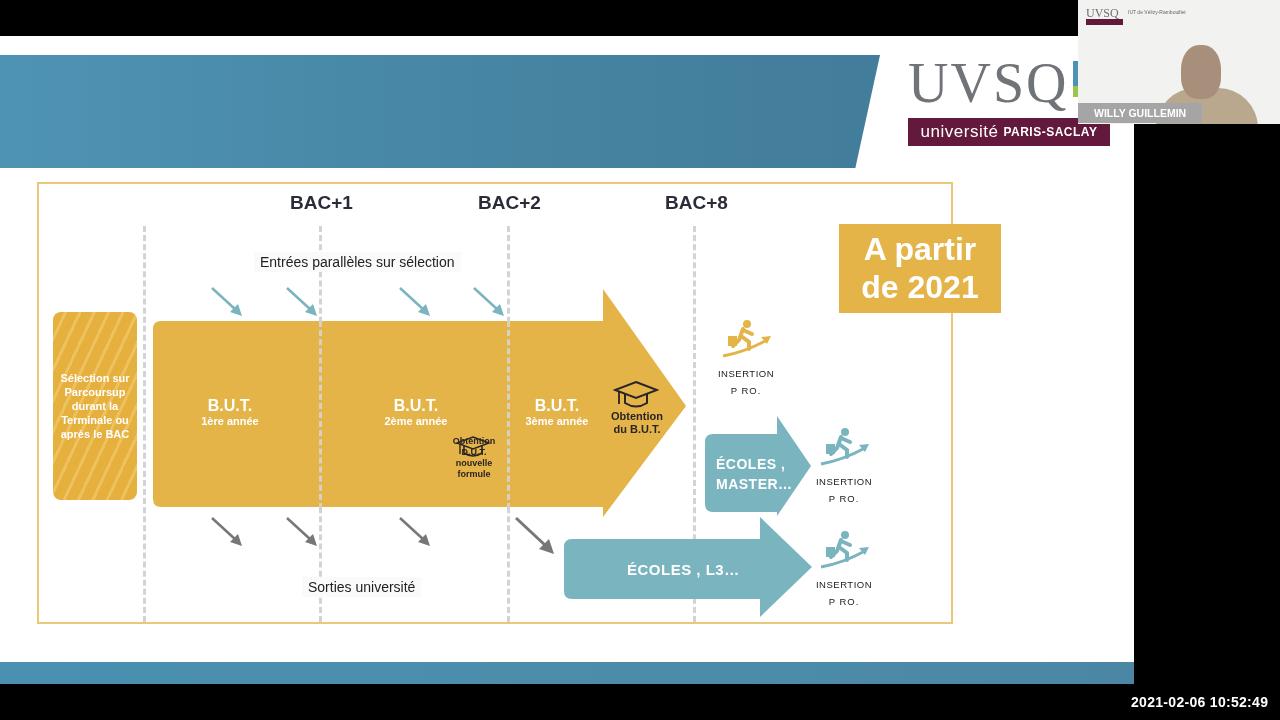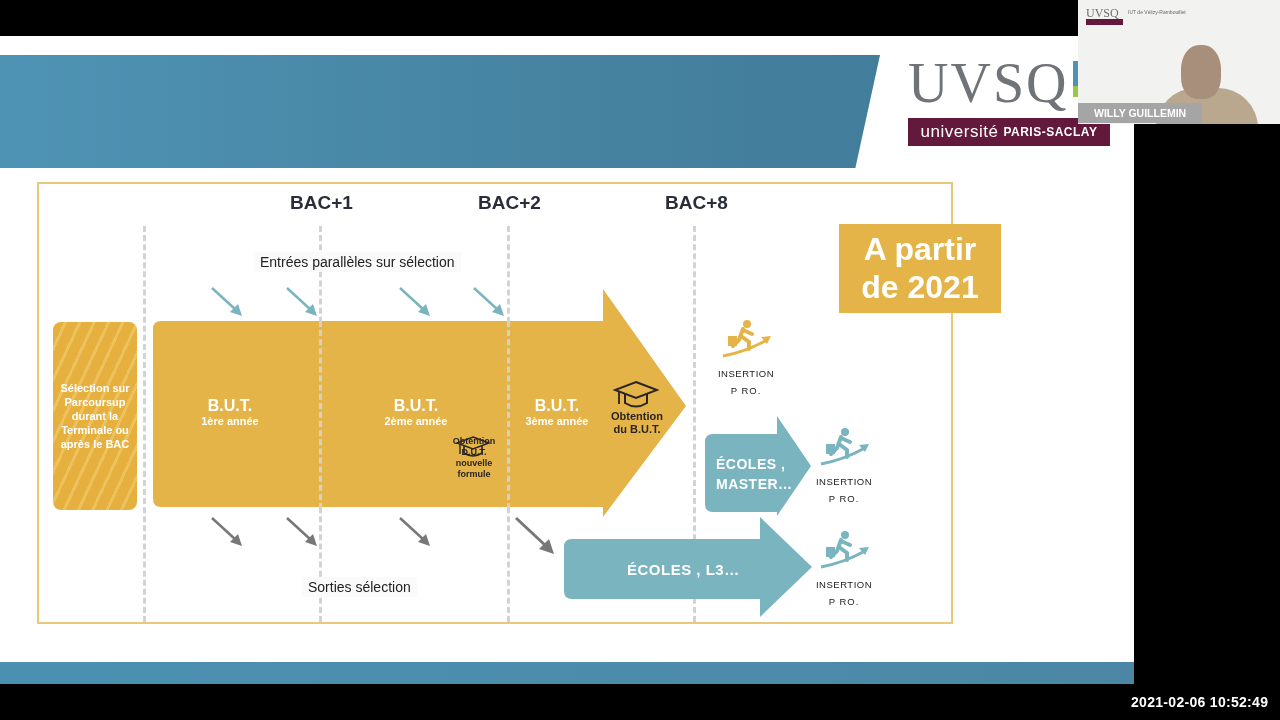--- a/index.html
+++ b/index.html
@@ -31,21 +31,21 @@
     border: 2px solid #ebc77a; background: #fff; }
 
   .bac-label { position: absolute; top: 156px; font-weight: 700; font-size: 19px; color: #2a2c3a; }
   .vline { position: absolute; top: 190px; width: 0; height: 396px; border-left: 3px dashed #d2d3d7; }
 
   .section-label { position: absolute; font-size: 14px; color: #222; background: #fafafa; padding: 2px 6px; }
 
   .arrow-in { position: absolute; width: 40px; height: 40px; }
   .arrow-out { position: absolute; width: 40px; height: 40px; }
 
-  .selection-box { position: absolute; left: 53px; top: 286px; width: 84px; height: 188px; border-radius: 8px;
+  .selection-box { position: absolute; left: 53px; top: 276px; width: 84px; height: 188px; border-radius: 8px;
     background: repeating-linear-gradient(115deg, #e6b03e 0px, #e6b03e 10px, #edc15e 10px, #edc15e 13px);
     color: #fff; font-size: 11px; font-weight: 700; text-align: center; display: flex; align-items: center;
     justify-content: center; line-height: 14px; padding: 4px; }
 
   .but-arrow { position: absolute; left: 153px; top: 253px; width: 533px; height: 228px; }
 
   .but-block { position: absolute; color: #fff; text-align: center; }
   .but-block .t1 { font-size: 16px; font-weight: 700; line-height: 18px; }
   .but-block .t2 { font-size: 11px; font-weight: 700; line-height: 13px; }
 
@@ -175,21 +175,21 @@
   </svg>
   <svg class="arrow-out" style="left:396px; top:478px;" viewBox="0 0 40 40">
     <line x1="4" y1="4" x2="28" y2="26" stroke="#777" stroke-width="2.5"></line>
       <polygon points="34,32 22,28 30,20" fill="#777"></polygon>
   </svg>
   <svg class="arrow-out" style="left:512px; top:478px; width:48px; height:48px;" viewBox="0 0 48 48">
     <line x1="4" y1="4" x2="34" y2="32" stroke="#777" stroke-width="3"></line>
       <polygon points="42,40 27,35 37,25" fill="#777"></polygon>
   </svg>
 
-  <div class="section-label" style="left:302px; top:541px;">Sorties sélection</div>
+  <div class="section-label" style="left:302px; top:541px;">Sorties université</div>
 
   <svg class="ecoles-arrow" viewBox="0 0 106 100" preserveAspectRatio="none">
     <path d="M8,18 L72,18 L72,0 L106,50 L72,100 L72,96 L8,96 Q0,96 0,88 L0,26 Q0,18 8,18 Z" fill="#7ab4bf"></path>
   </svg>
   <div class="ecoles-text">
     <div>ÉCOLES ,</div>
     <div>MASTER…</div>
   </div>
 
   <svg class="l3-arrow" viewBox="0 0 248 100" preserveAspectRatio="none">

